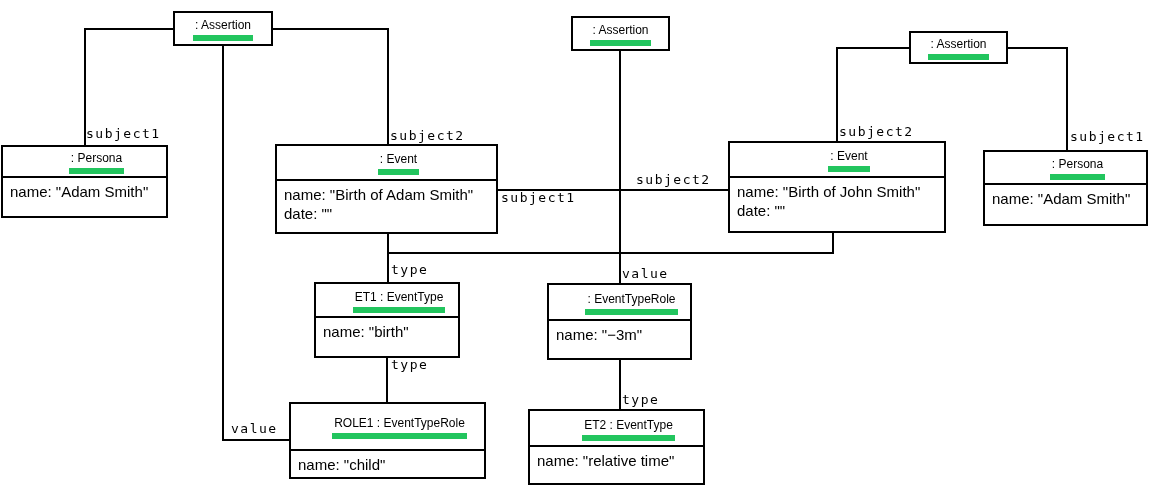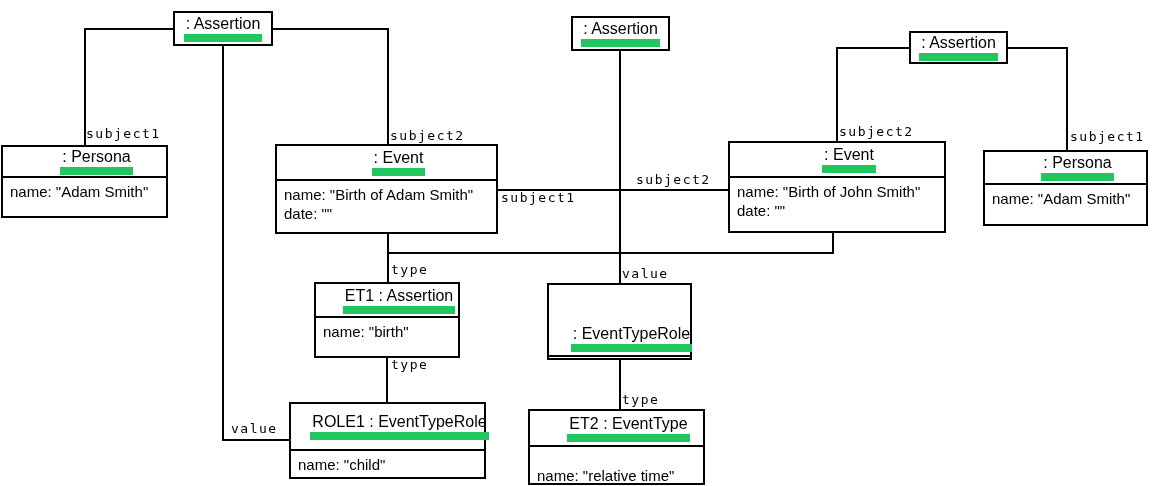--- a/index.html
+++ b/index.html
@@ -38,25 +38,25 @@
   .node-title {
     flex: 0 0 auto;
     display: flex;
     align-items: center;
     justify-content: center;
     box-sizing: border-box;
   }
   .node.has-attrs .node-title { border-bottom: 2px solid #000000; padding-left: 24px; }
   .node.no-attrs .node-title { flex: 1 1 auto; }
   .title-text {
-    font-size: 16px;
+    font-size: 12px;
     line-height: 18px;
     color: #000000;
     white-space: nowrap;
-    border-bottom: 8px solid #22c55e;
+    border-bottom: 6px solid #22c55e;
     padding: 0 2px 1px 2px;
   }
   .node-attrs {
     flex: 1 1 auto;
     padding: 4px 6px 0 7px;
     font-size: 15px;
     line-height: 19px;
     color: #000000;
     white-space: nowrap;
     overflow: hidden;
@@ -138,43 +138,43 @@
     <div class="node has-attrs" style="left: 983px; top: 150px; width: 165px; height: 76px;">
       <div class="node-title" style="height: 33px;">
         <span class="title-text">: Persona</span>
       </div>
       <div class="node-attrs">
         <div>name: "Adam Smith"</div>
       </div>
     </div>
     <div class="node has-attrs" style="left: 314px; top: 282px; width: 146px; height: 76px;">
       <div class="node-title" style="height: 34px;">
-        <span class="title-text">ET1 : Assertion</span>
+        <span class="title-text">ET1 : EventType</span>
       </div>
       <div class="node-attrs">
         <div>name: "birth"</div>
       </div>
     </div>
     <div class="node has-attrs" style="left: 547px; top: 283px; width: 145px; height: 77px;">
-      <div class="node-title" style="height: 36px; margin-top: 36px;">
+      <div class="node-title" style="height: 36px;">
         <span class="title-text">: EventTypeRole</span>
       </div>
       <div class="node-attrs">
         <div>name: "−3m"</div>
       </div>
     </div>
     <div class="node has-attrs" style="left: 289px; top: 402px; width: 197px; height: 77px;">
       <div class="node-title" style="height: 47px;">
         <span class="title-text">ROLE1 : EventTypeRole</span>
       </div>
       <div class="node-attrs">
         <div>name: "child"</div>
       </div>
     </div>
-    <div class="node has-attrs" style="left: 528px; top: 409px; width: 177px; height: 76px; gap: 15px;">
+    <div class="node has-attrs" style="left: 528px; top: 409px; width: 177px; height: 76px;">
       <div class="node-title" style="height: 36px;">
         <span class="title-text">ET2 : EventType</span>
       </div>
       <div class="node-attrs">
         <div>name: "relative time"</div>
       </div>
     </div>
   </div>
 
 </body></html>

